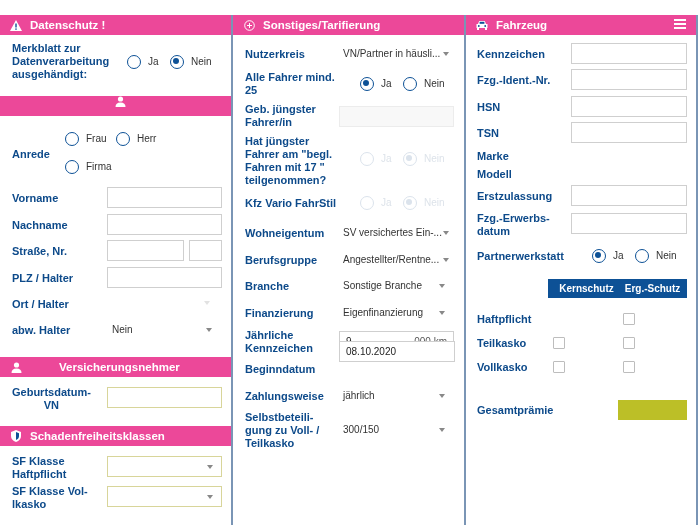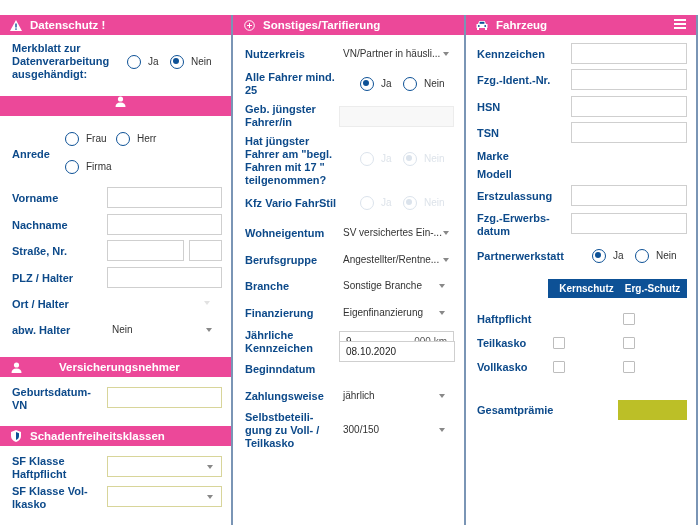--- a/index.html
+++ b/index.html
@@ -98,21 +98,21 @@
 
   <div class="hdr" style="position:absolute;top:342px;left:0;width:100%;gap:37px;">
     <span class="ic">
       <svg width="11" height="11" viewBox="0 0 11 11">
           <circle cx="5.5" cy="3" r="2.6" fill="#fff"></circle>
           <path d="M0.5 11 Q0.5 6.5 5.5 6.5 Q10.5 6.5 10.5 11 Z" fill="#fff"></path>
         </svg>
     </span>
     <span>Versicherungsnehmer</span>
   </div>
-  <div class="lbl" style="left:12px;top:371px;">
+  <div class="lbl" style="left:12px;top:371px;text-align:center;">
     <div>Geburtsdatum-</div>
     <div>VN</div>
   </div>
   <div class="inp yel" style="left:107px;top:372px;width:115px;"></div>
 
   <div class="hdr" style="position:absolute;top:411px;left:0;width:100%;">
     <span class="ic">
       <svg width="10" height="12" viewBox="0 0 10 12">
           <path d="M5 0 L10 2 L10 6 Q10 10 5 12 Q0 10 0 6 L0 2 Z" fill="#fff"></path>
           <path d="M5 2 L8 3.2 L8 6 Q8 8.8 5 10 Z" fill="#0d5196"></path>

